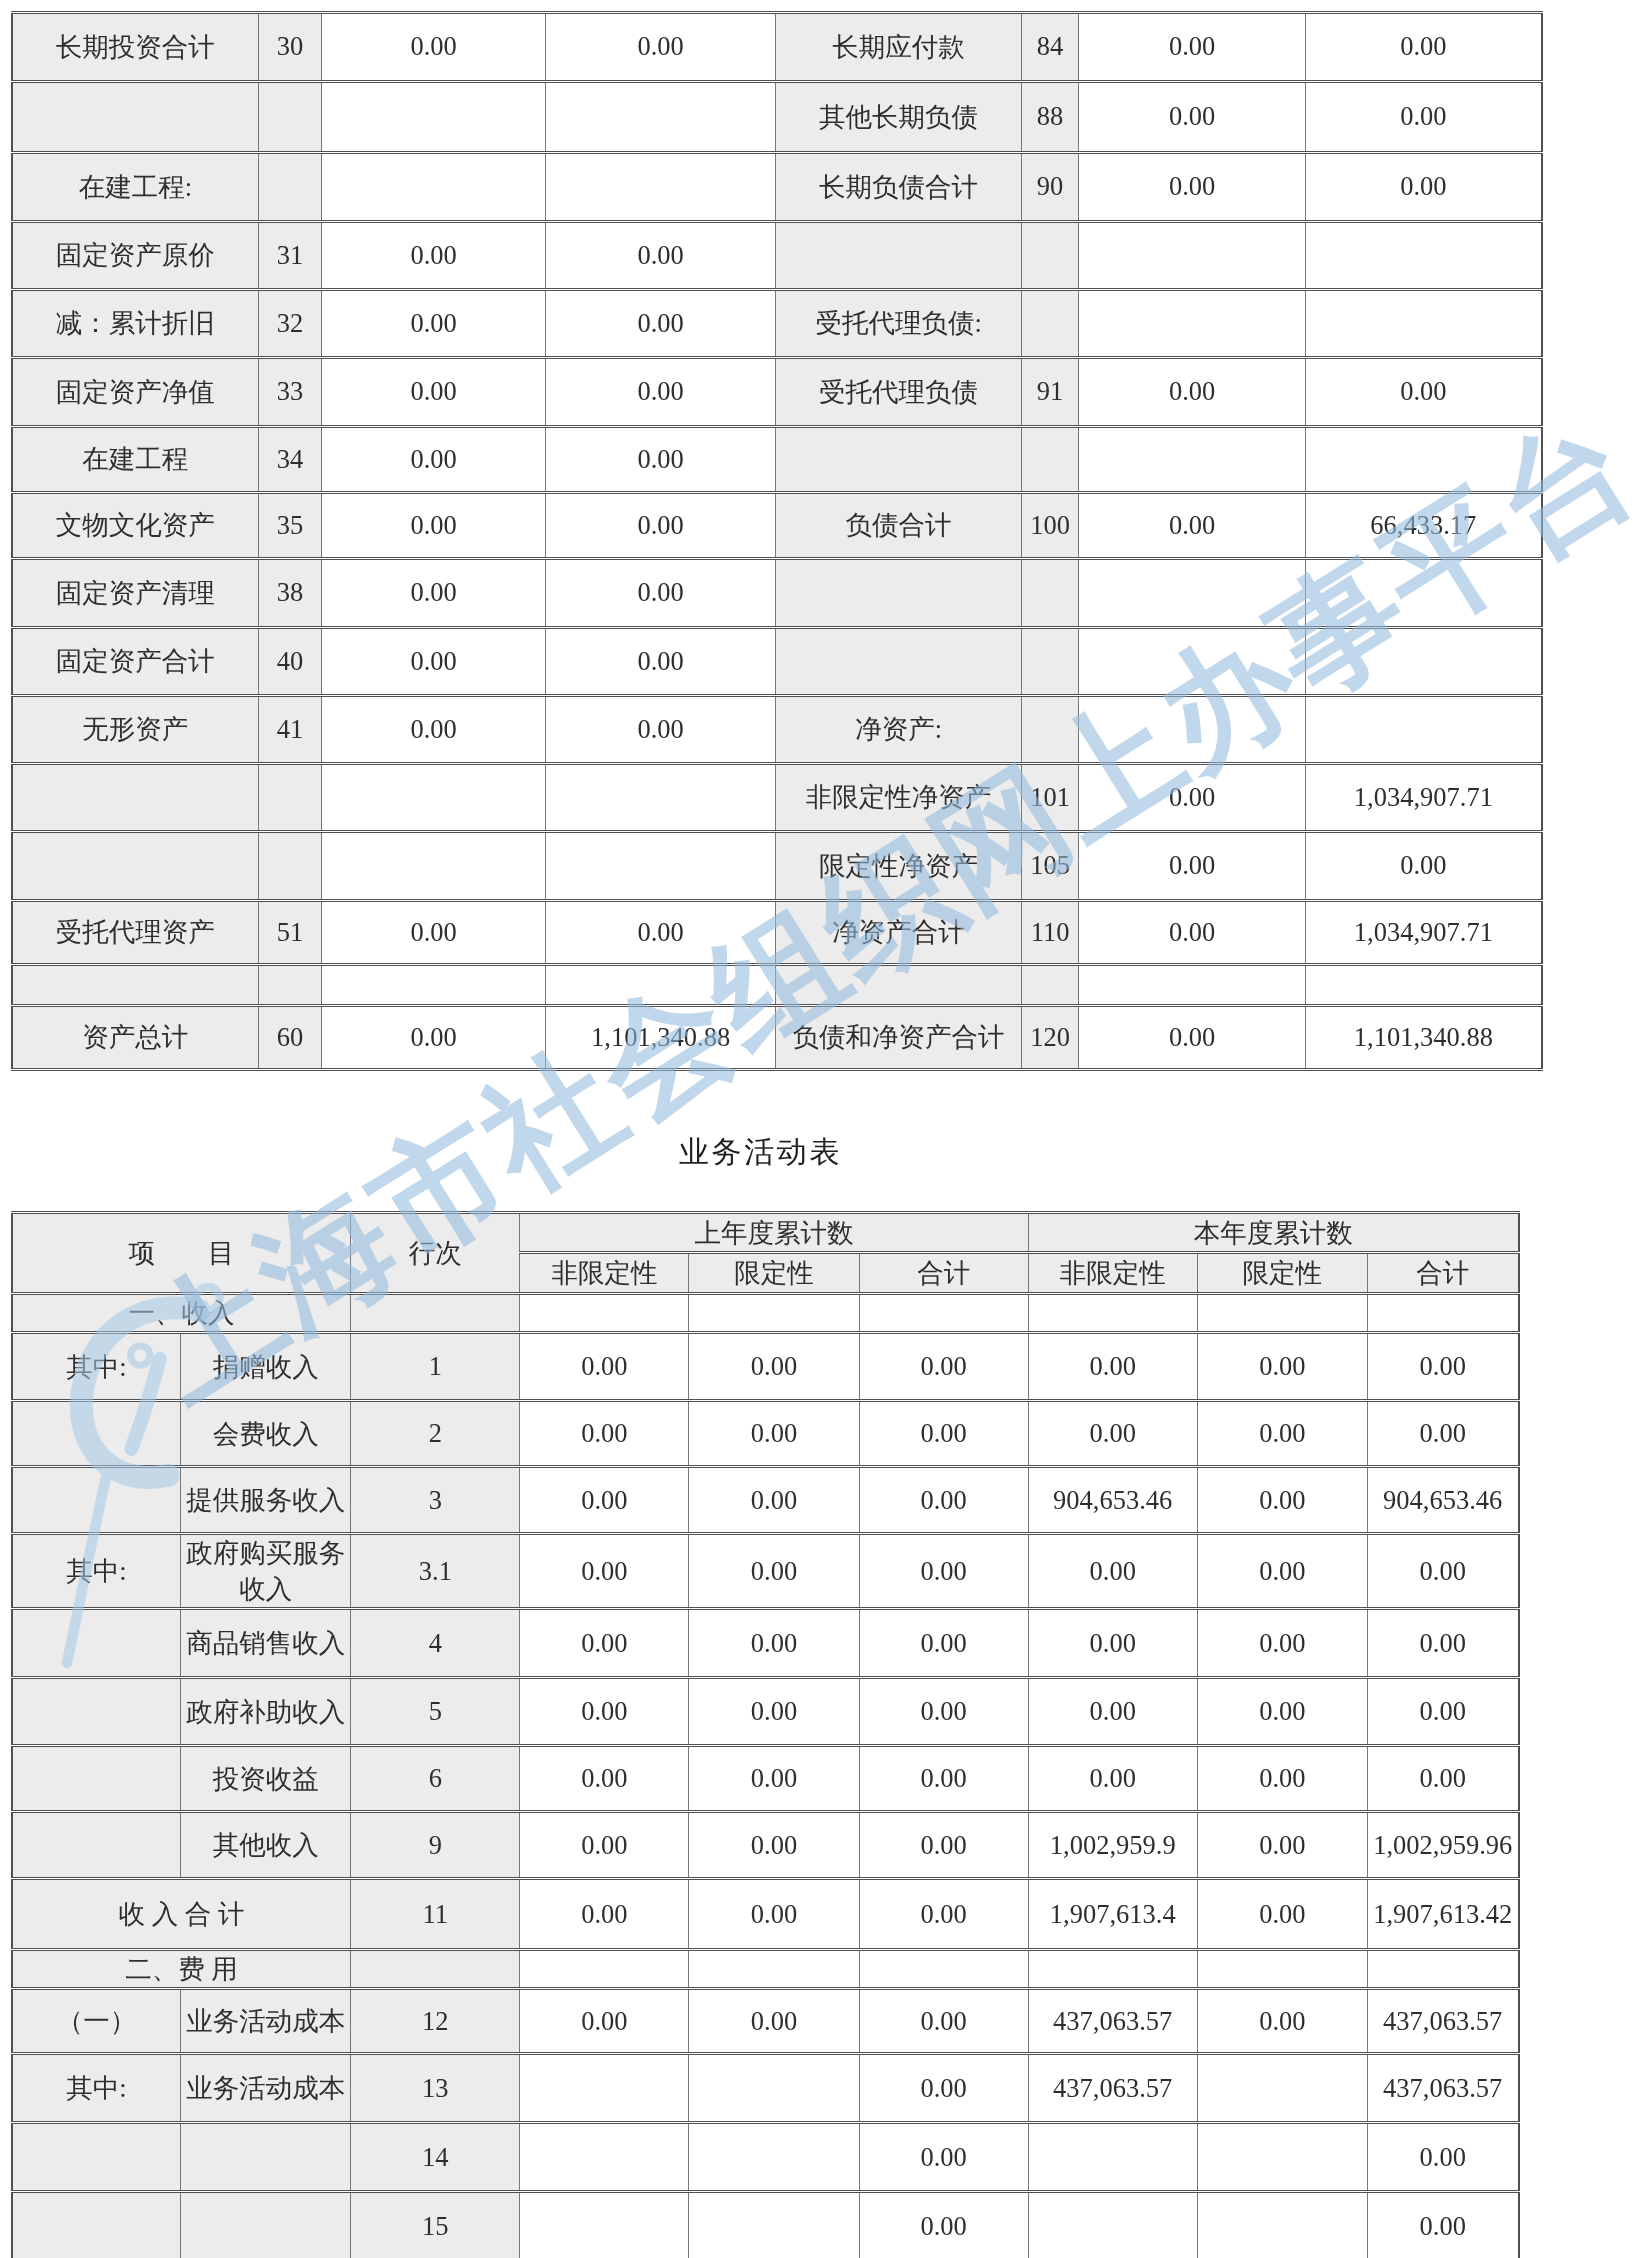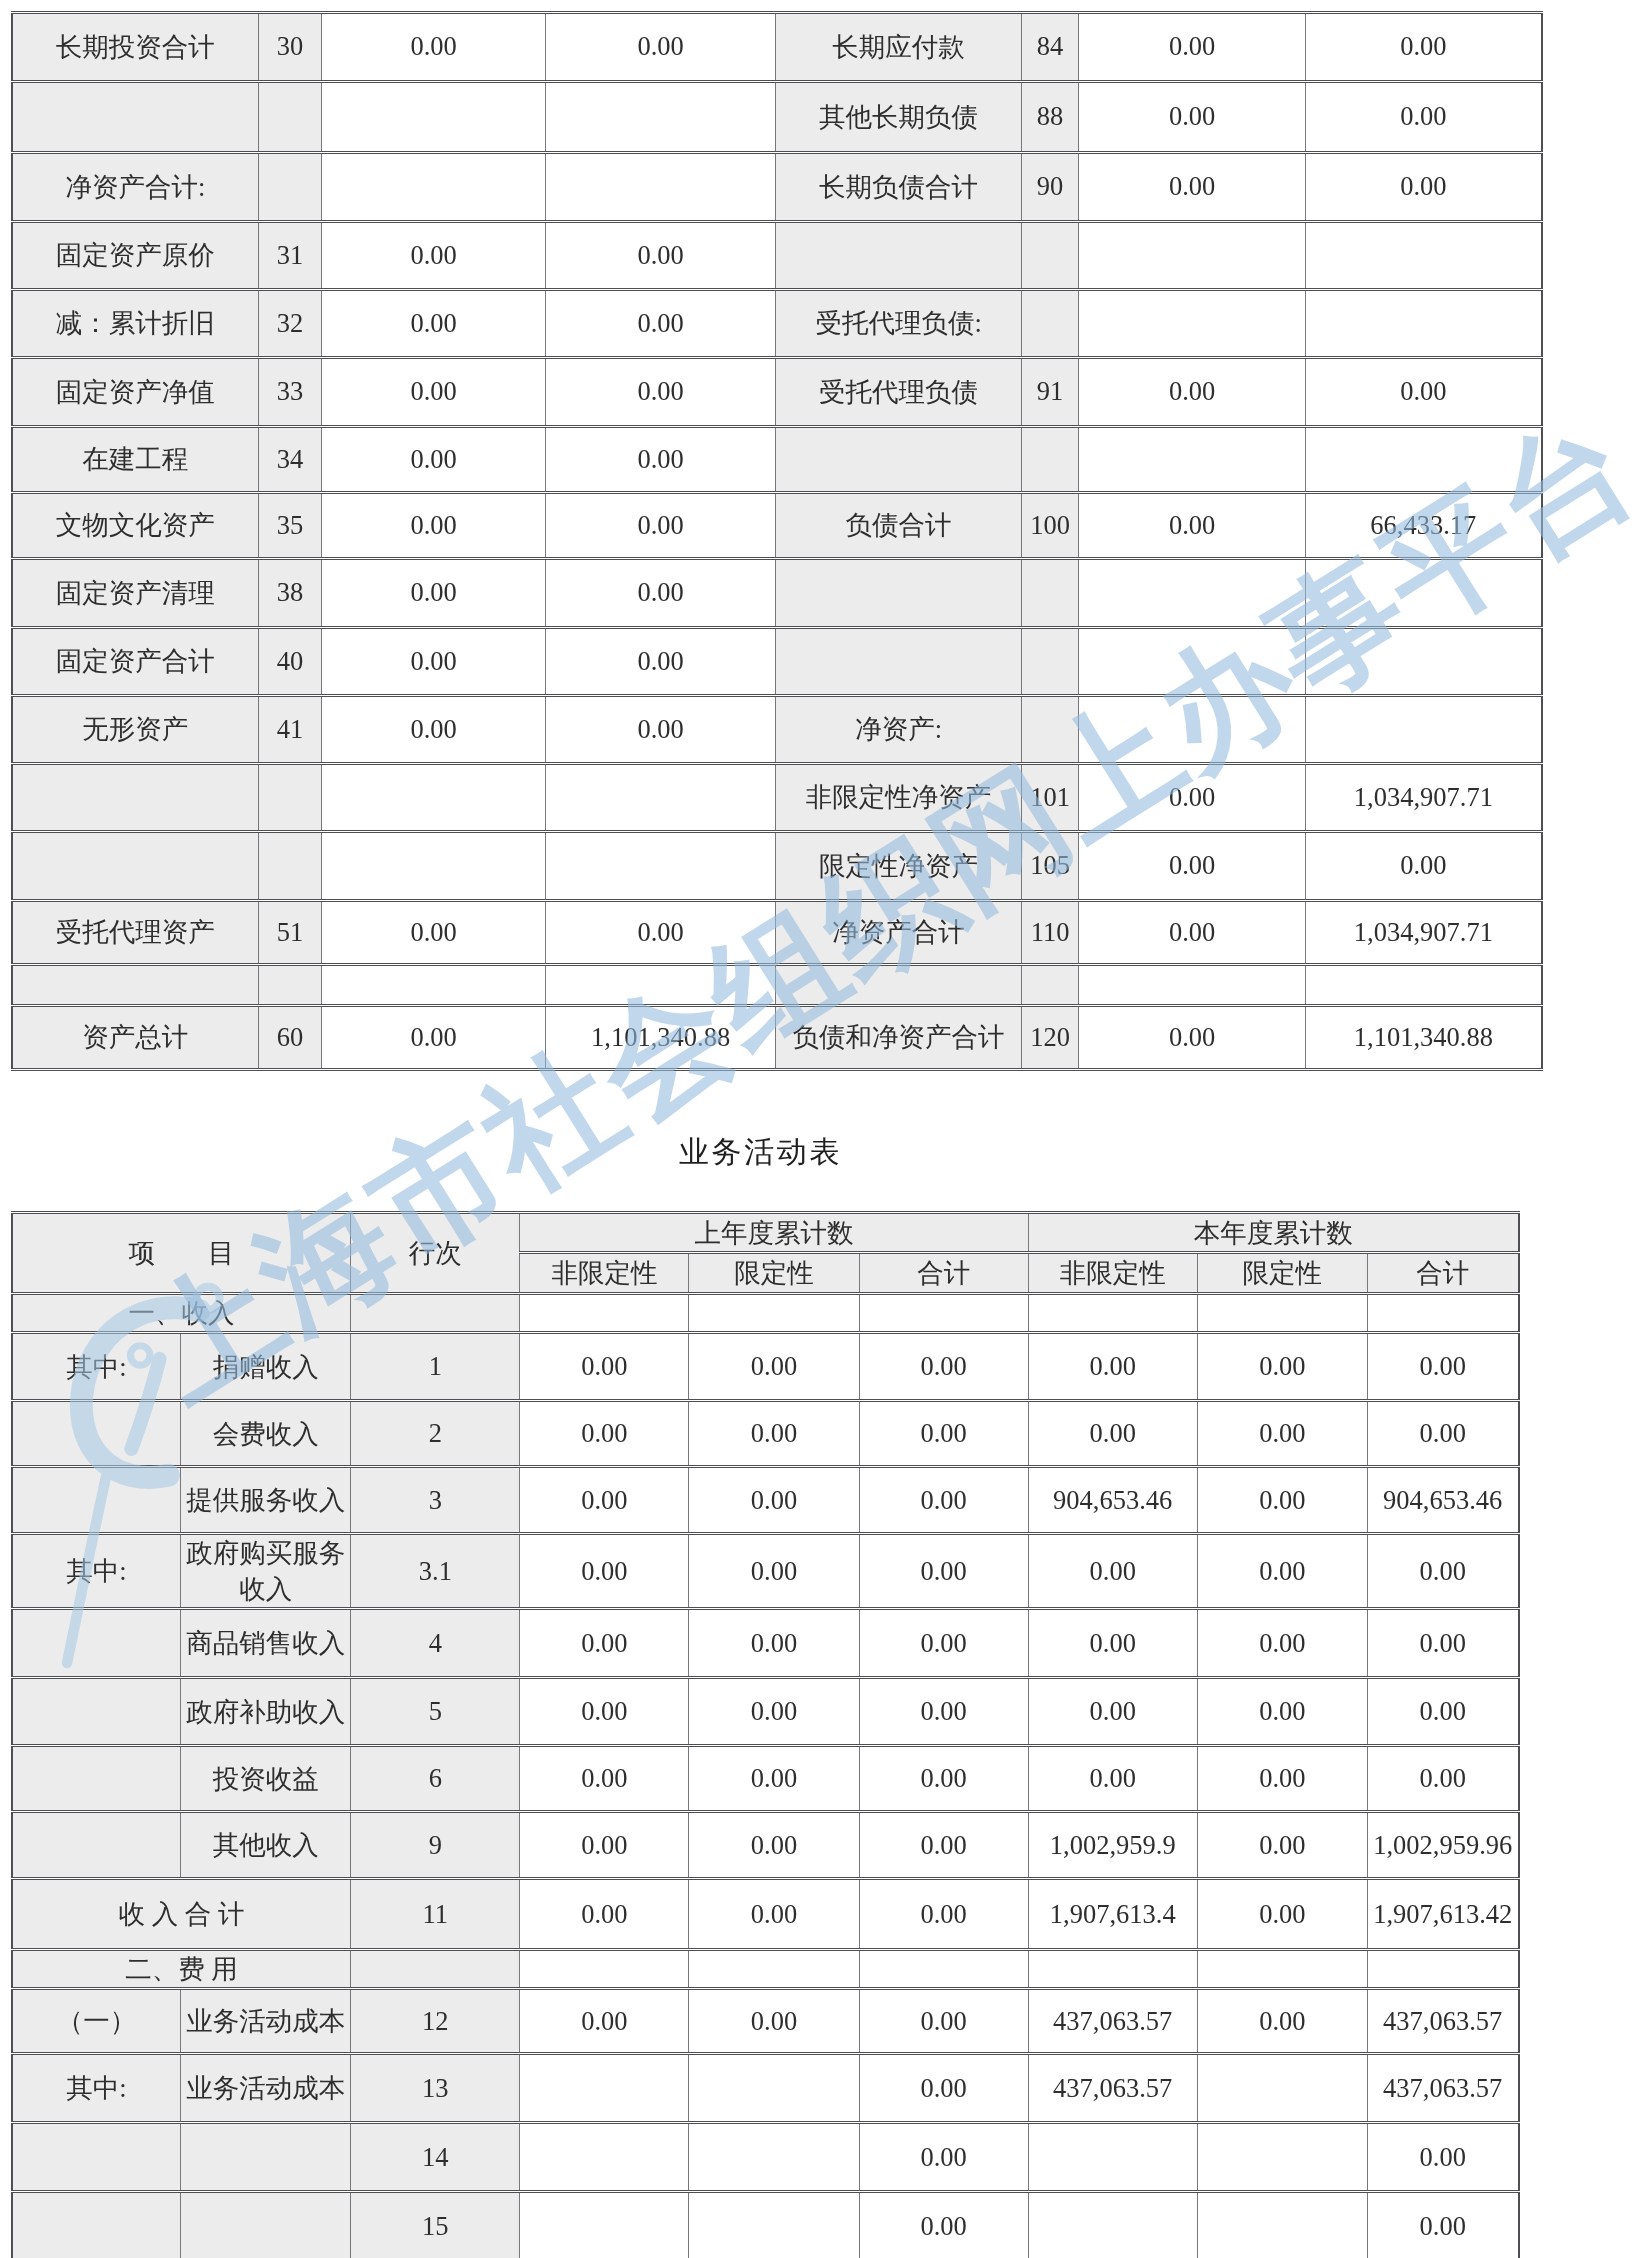--- a/index.html
+++ b/index.html
@@ -70,21 +70,21 @@
         <td></td>
         <td></td>
         <td></td>
         <td></td>
         <td>其他长期负债</td>
         <td>88</td>
         <td>0.00</td>
         <td>0.00</td>
       </tr>
       <tr style="height: 69px;">
-        <td>净资产合计:</td>
+        <td>在建工程:</td>
         <td></td>
         <td></td>
         <td></td>
         <td>长期负债合计</td>
         <td>90</td>
         <td>0.00</td>
         <td>0.00</td>
       </tr>
       <tr style="height: 68px;">
         <td>固定资产原价</td>

